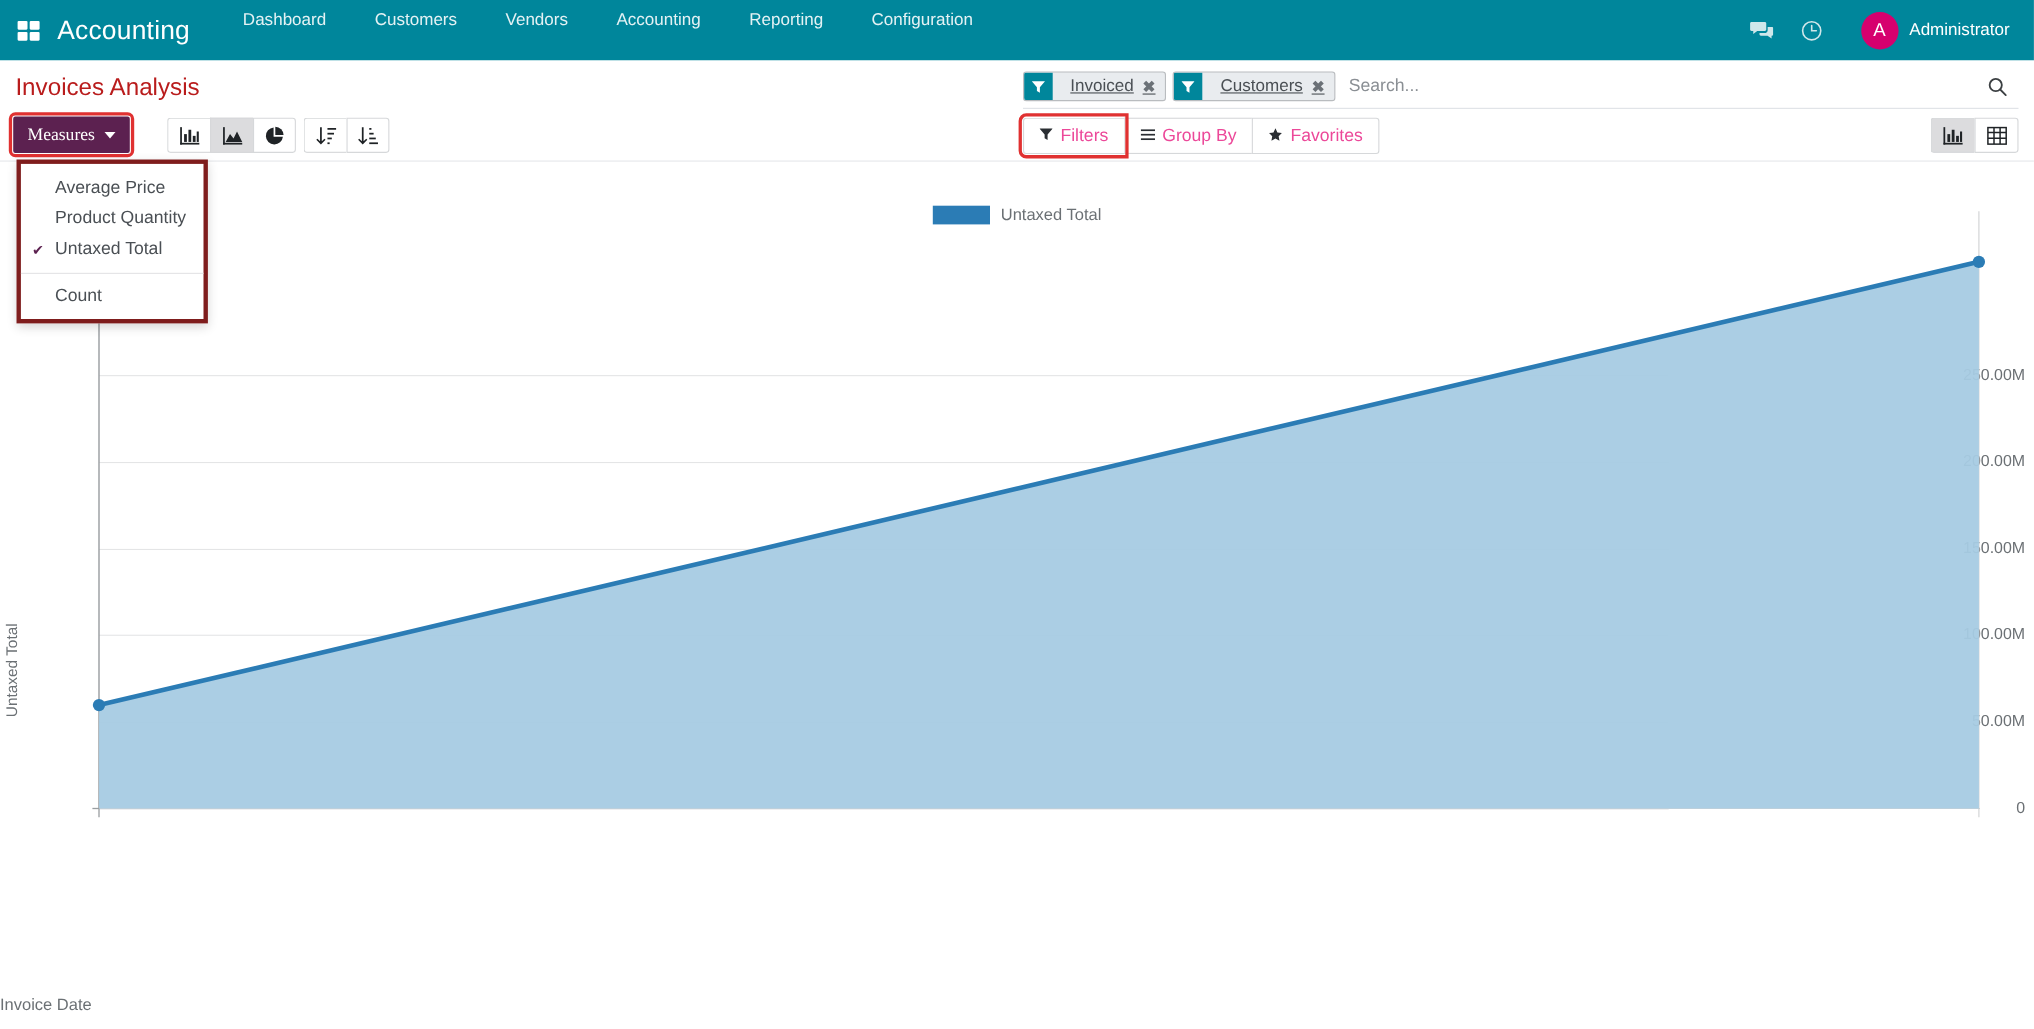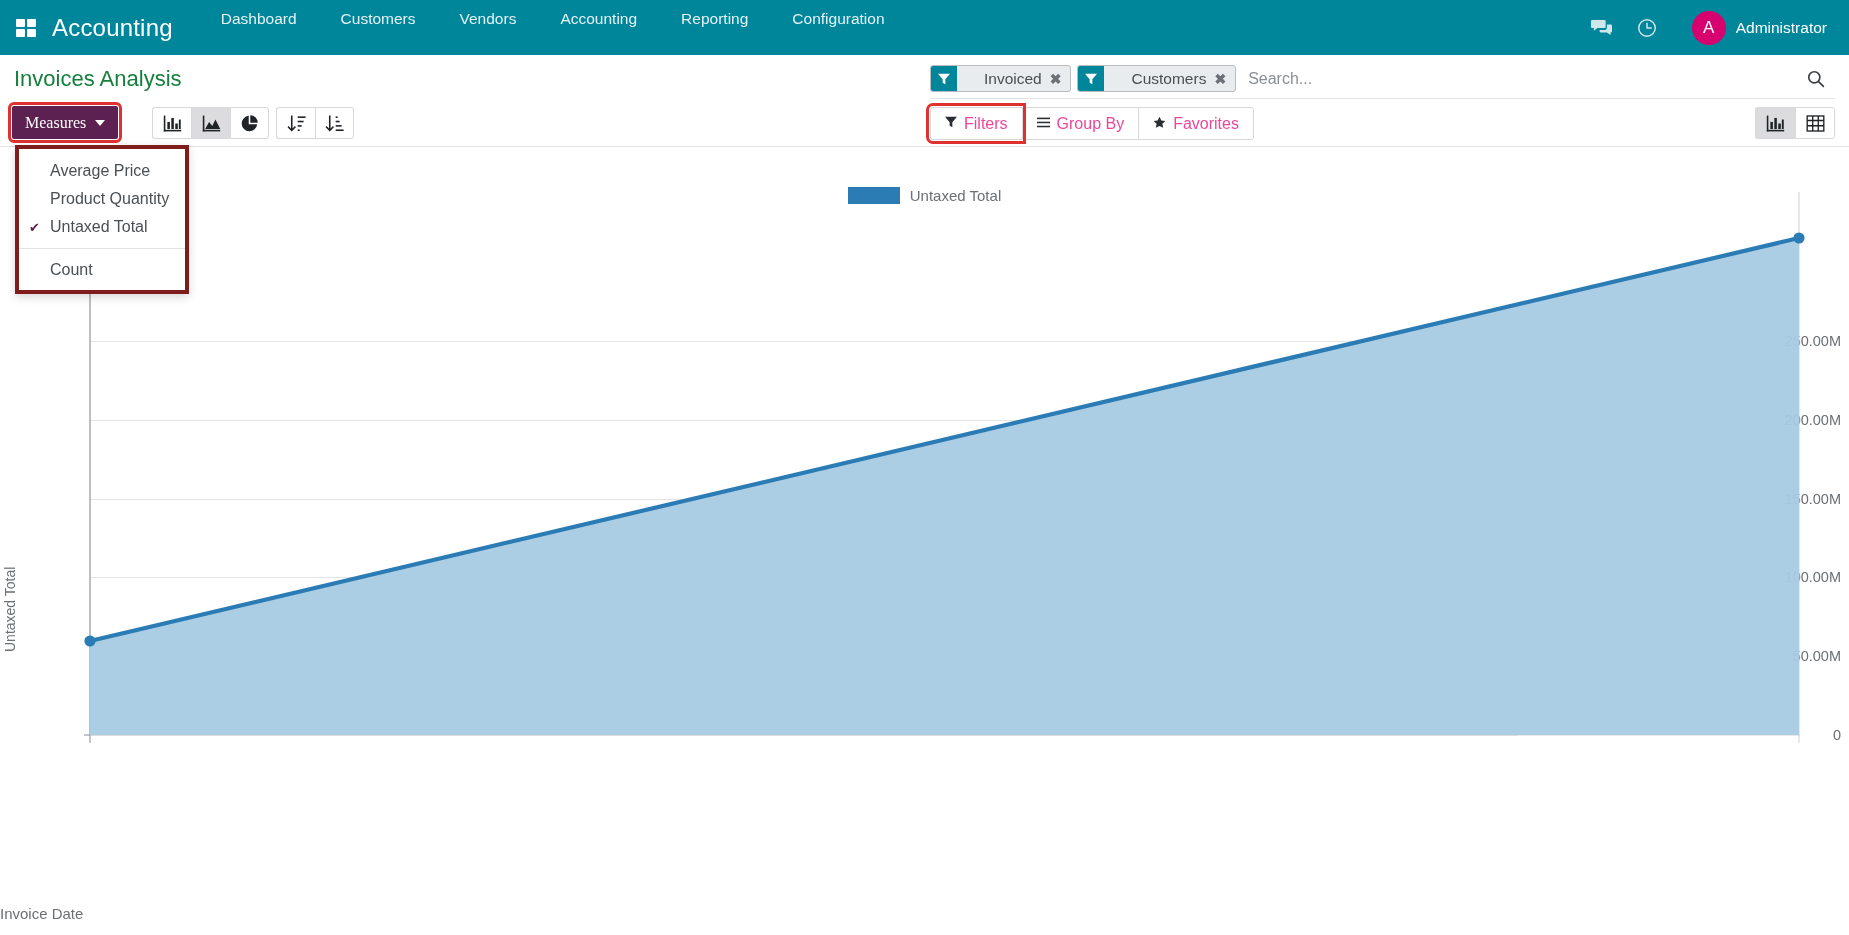--- a/index.html
+++ b/index.html
@@ -72,21 +72,21 @@
     width: 1849px; height: 92px;
     background: #ffffff;
     border-bottom: 1px solid #dee2e6;
   }
   .cp-row-top {
     position: relative; height: 48px;
     display: flex; align-items: center;
   }
   .page-title {
     position: absolute; left: 14px; top: 11px;
-    font-size: 22px; color: #15803d; font-weight: 400;
+    font-size: 22px; color: #b91c1c; font-weight: 400;
     white-space: nowrap;
   }
   .searchview {
     position: absolute; left: 930px; top: 4px;
     width: 905px; height: 40px;
     display: flex; align-items: center;
     border-bottom: 1px solid #dee2e6;
   }
   .facet {
     display: flex; align-items: stretch;
@@ -95,23 +95,24 @@
     overflow: hidden; background: #e9ecef;
     cursor: pointer;
   }
   .facet-icon {
     background: #00869b; color: #fff;
     display: flex; align-items: center; justify-content: center;
     padding: 0 7px; font-size: 12px;
   }
   .facet-label {
     display: flex; align-items: center; gap: 8px;
-    padding: 0 9px 0 27px;
+    padding: 0 9px 0 16px;
     font-size: 15.5px; color: #4a4f54;
     white-space: nowrap;
+    text-decoration: underline;
   }
   .facet-x { font-size: 14px; color: #6b7177; font-weight: bold; }
   .search-input {
     flex: 1; border: none; outline: none;
     font-size: 16px; color: #4a4f54;
     background: transparent;
     padding-left: 6px; height: 30px;
     font-family: "Liberation Sans", sans-serif;
   }
   .search-input::placeholder { color: #8a8f94; }

